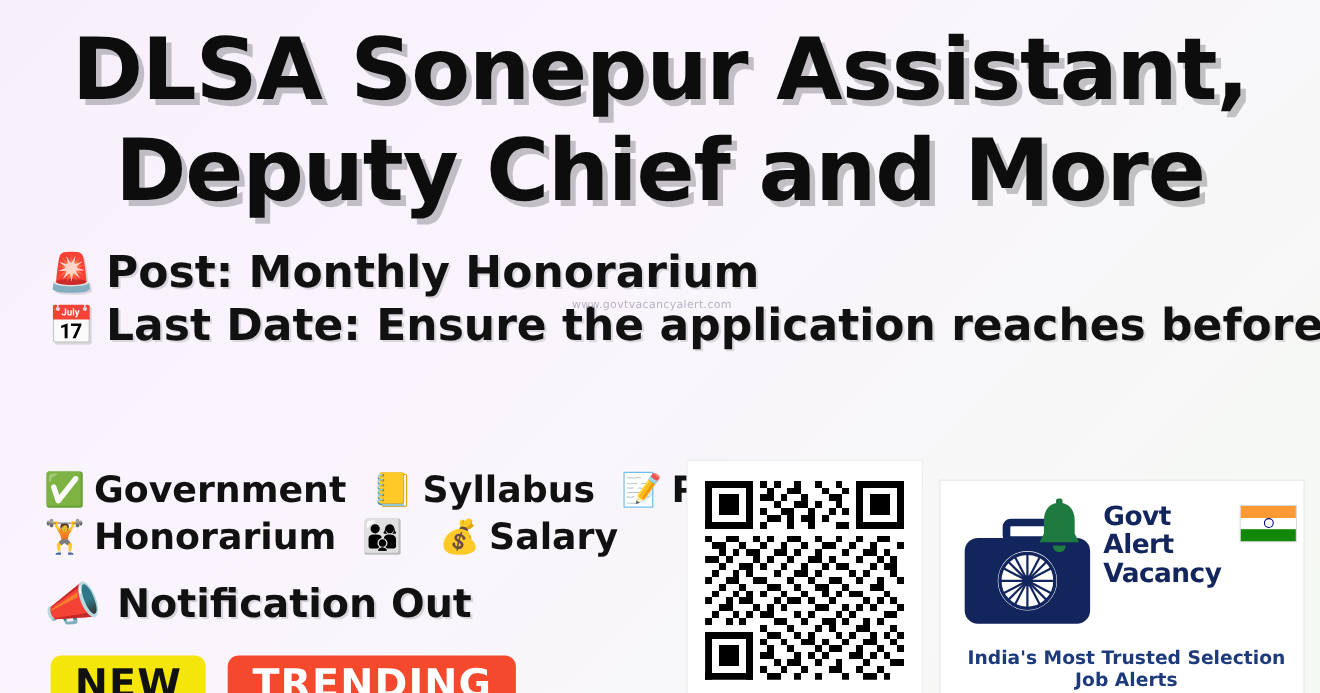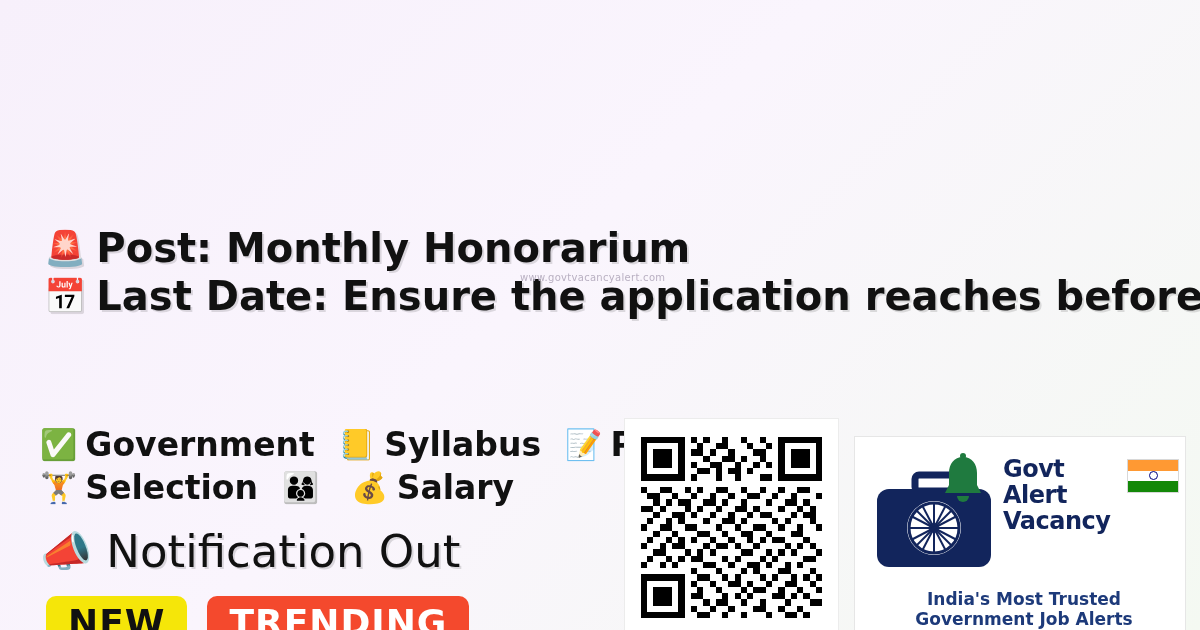--- a/index.html
+++ b/index.html
@@ -95,22 +95,22 @@
     top: 525px;
     left: 40px;
     display: flex;
     align-items: center;
   }
   .notif .emo {
     font-size: 42px;
     margin-right: 14px;
   }
   .notif-text {
-    font-weight: normal;
-    font-size: 45px;
+    font-weight: bold;
+    font-size: 36px;
     color: #111111;
     text-shadow: 2px 2px 0 rgba(0,0,0,0.13);
   }
   .badges {
     position: absolute;
     top: 596px;
     left: 46px;
     display: flex;
     align-items: center;
   }
@@ -220,20 +220,21 @@
     top: 16px;
     width: 44px;
     height: 52px;
   }
 </style>
 </head>
 <body>
 
 <div class="poster">
 
+  <div class="title">DLSA Sonepur Assistant, Deputy Chief and More</div>
 
   <div class="info-block">
     <div class="info-line">
       <span class="emo">🚨</span>
       <span>Post: Monthly Honorarium</span>
     </div>
     <div class="info-line">
       <span class="emo">📅</span>
       <span>Last Date: Ensure the application reaches before th</span>
     </div>
@@ -252,21 +253,21 @@
         <span>Syllabus</span>
       </div>
       <div class="feature">
         <span class="emo">📝</span>
         <span>Pattern</span>
       </div>
     </div>
     <div class="feature-row">
       <div class="feature">
         <span class="emo">🏋</span>
-        <span>Selection</span>
+        <span>Honorarium</span>
       </div>
       <div class="feature">
         <span class="emo">👨‍👩‍👦</span>
       </div>
       <div class="feature">
         <span class="emo">💰</span>
         <span>Salary</span>
       </div>
     </div>
   </div>
@@ -534,17 +535,17 @@
         <div>Alert</div>
         <div>Vacancy</div>
       </div>
       <div class="flag">
         <div class="saffron"></div>
         <div class="white">
             <span class="chakra"></span>
           </div>
         <div class="green"></div>
       </div>
-      <div class="tagline">India's Most Trusted Government Job Alerts</div>
+      <div class="tagline">India's Most Trusted Selection Job Alerts</div>
     </div>
   </div>
 
 </div>
 
 </body></html>

